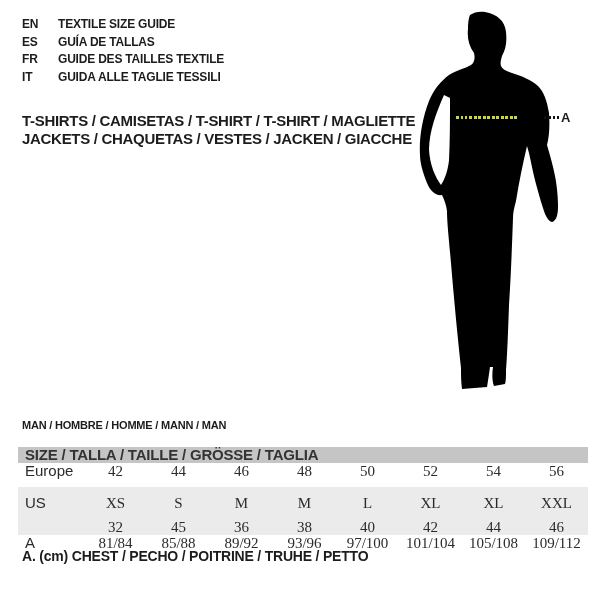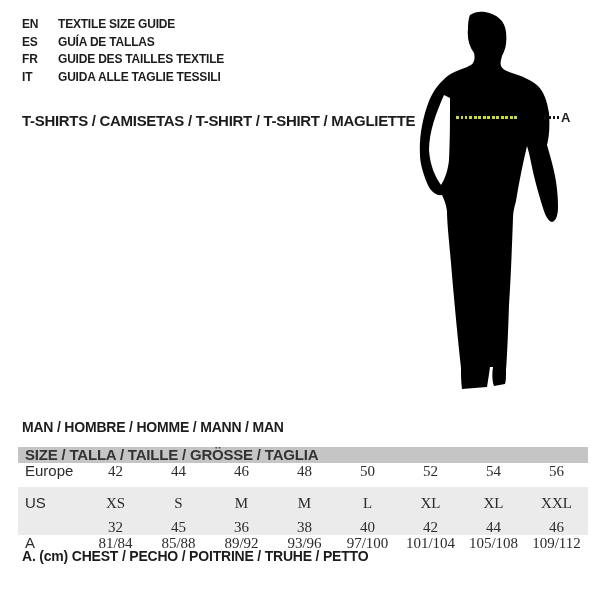--- a/index.html
+++ b/index.html
@@ -15,21 +15,21 @@
   
   .figure{position:absolute;left:400px;top:5px;width:180px;height:400px;}
   .figure svg{position:absolute;left:0;top:0;}
   .dash{position:absolute;height:3px;}
   .dash-yellow{left:56px;top:111px;width:62px;
     background:repeating-linear-gradient(90deg,#ccd92e 0 2.5px,transparent 2.5px 4.5px);}
   .dash-black{left:144px;top:111px;width:15px;
     background:repeating-linear-gradient(90deg,#111 0 2.5px,transparent 2.5px 4.5px);}
   .measure-label{position:absolute;left:161px;top:105px;font-size:13px;font-weight:700;}
   
-  .section-title{position:absolute;left:22px;top:419px;font-size:14px;font-weight:700;letter-spacing:-0.2px;}
+  .section-title{position:absolute;left:22px;top:419px;font-size:11px;font-weight:700;letter-spacing:-0.2px;}
   
   .size-table{position:absolute;left:18px;top:447px;width:570px;font-size:15px;}
   .thead{height:16px;line-height:16px;background:#c5c5c5;color:#333;font-weight:700;
          padding-left:7px;box-sizing:border-box;letter-spacing:-0.2px;}
   .trow{display:flex;height:24px;line-height:16px;color:#2b2b2b;}
   .trow.shaded{background:#ebebeb;align-items:flex-end;}
   .tlabel{width:66px;padding-left:7px;box-sizing:border-box;}
   .tcell{flex:1;text-align:center;font-family:Liberation Serif, serif;}
   
   .footnote{position:absolute;left:22px;top:548px;font-size:14px;font-weight:700;letter-spacing:-0.2px;}
@@ -53,20 +53,21 @@
       <span class="lang-label">GUIDE DES TAILLES TEXTILE</span>
     </div>
     <div class="lang-row">
       <span class="lang-code">IT</span>
       <span class="lang-label">GUIDA ALLE TAGLIE TESSILI</span>
     </div>
   </div>
 
   <div class="garments">
     <div class="garment-line">T-SHIRTS / CAMISETAS / T-SHIRT / T-SHIRT / MAGLIETTE</div>
+    <div class="garment-line">JACKETS / CHAQUETAS / VESTES / JACKEN / GIACCHE</div>
   </div>
 
   <div class="figure">
     <svg width="180" height="400" viewBox="0 0 180 400">
       <path fill="#000000" d="
         M 70,10
         C 74,7 80,6 85,7
         C 97,9 105,16 106,27
         C 107,37 106,44 102,51
         C 101,55 100,58 101,61

